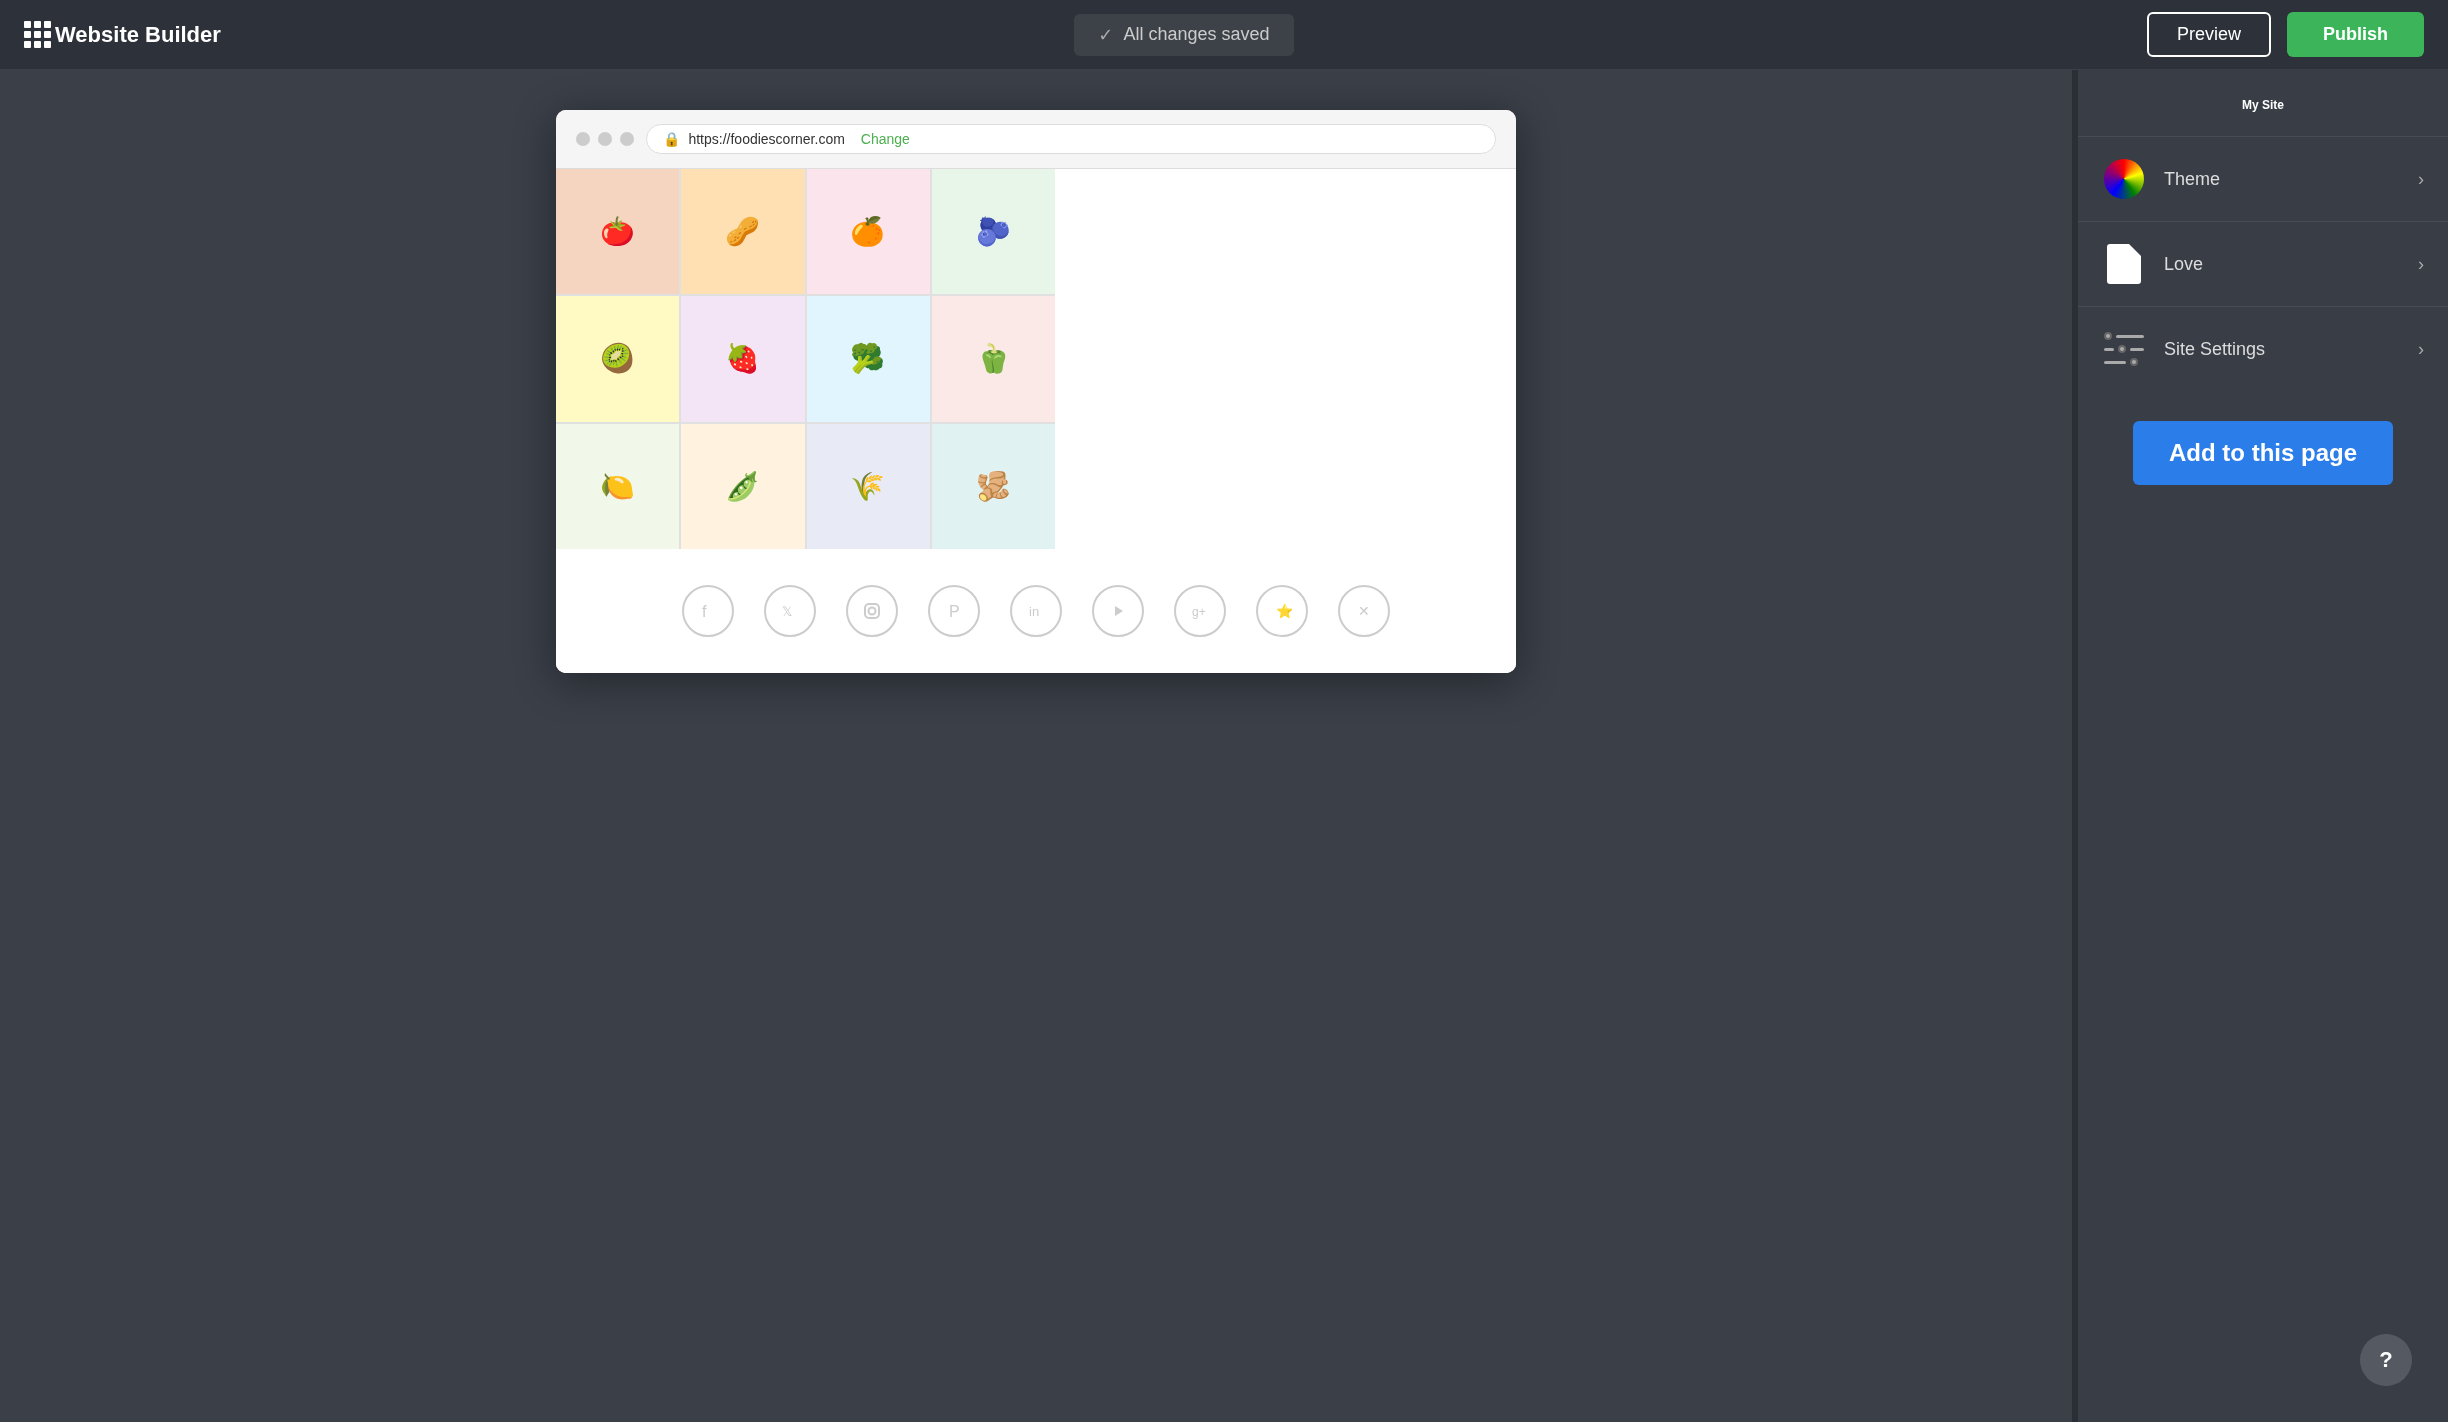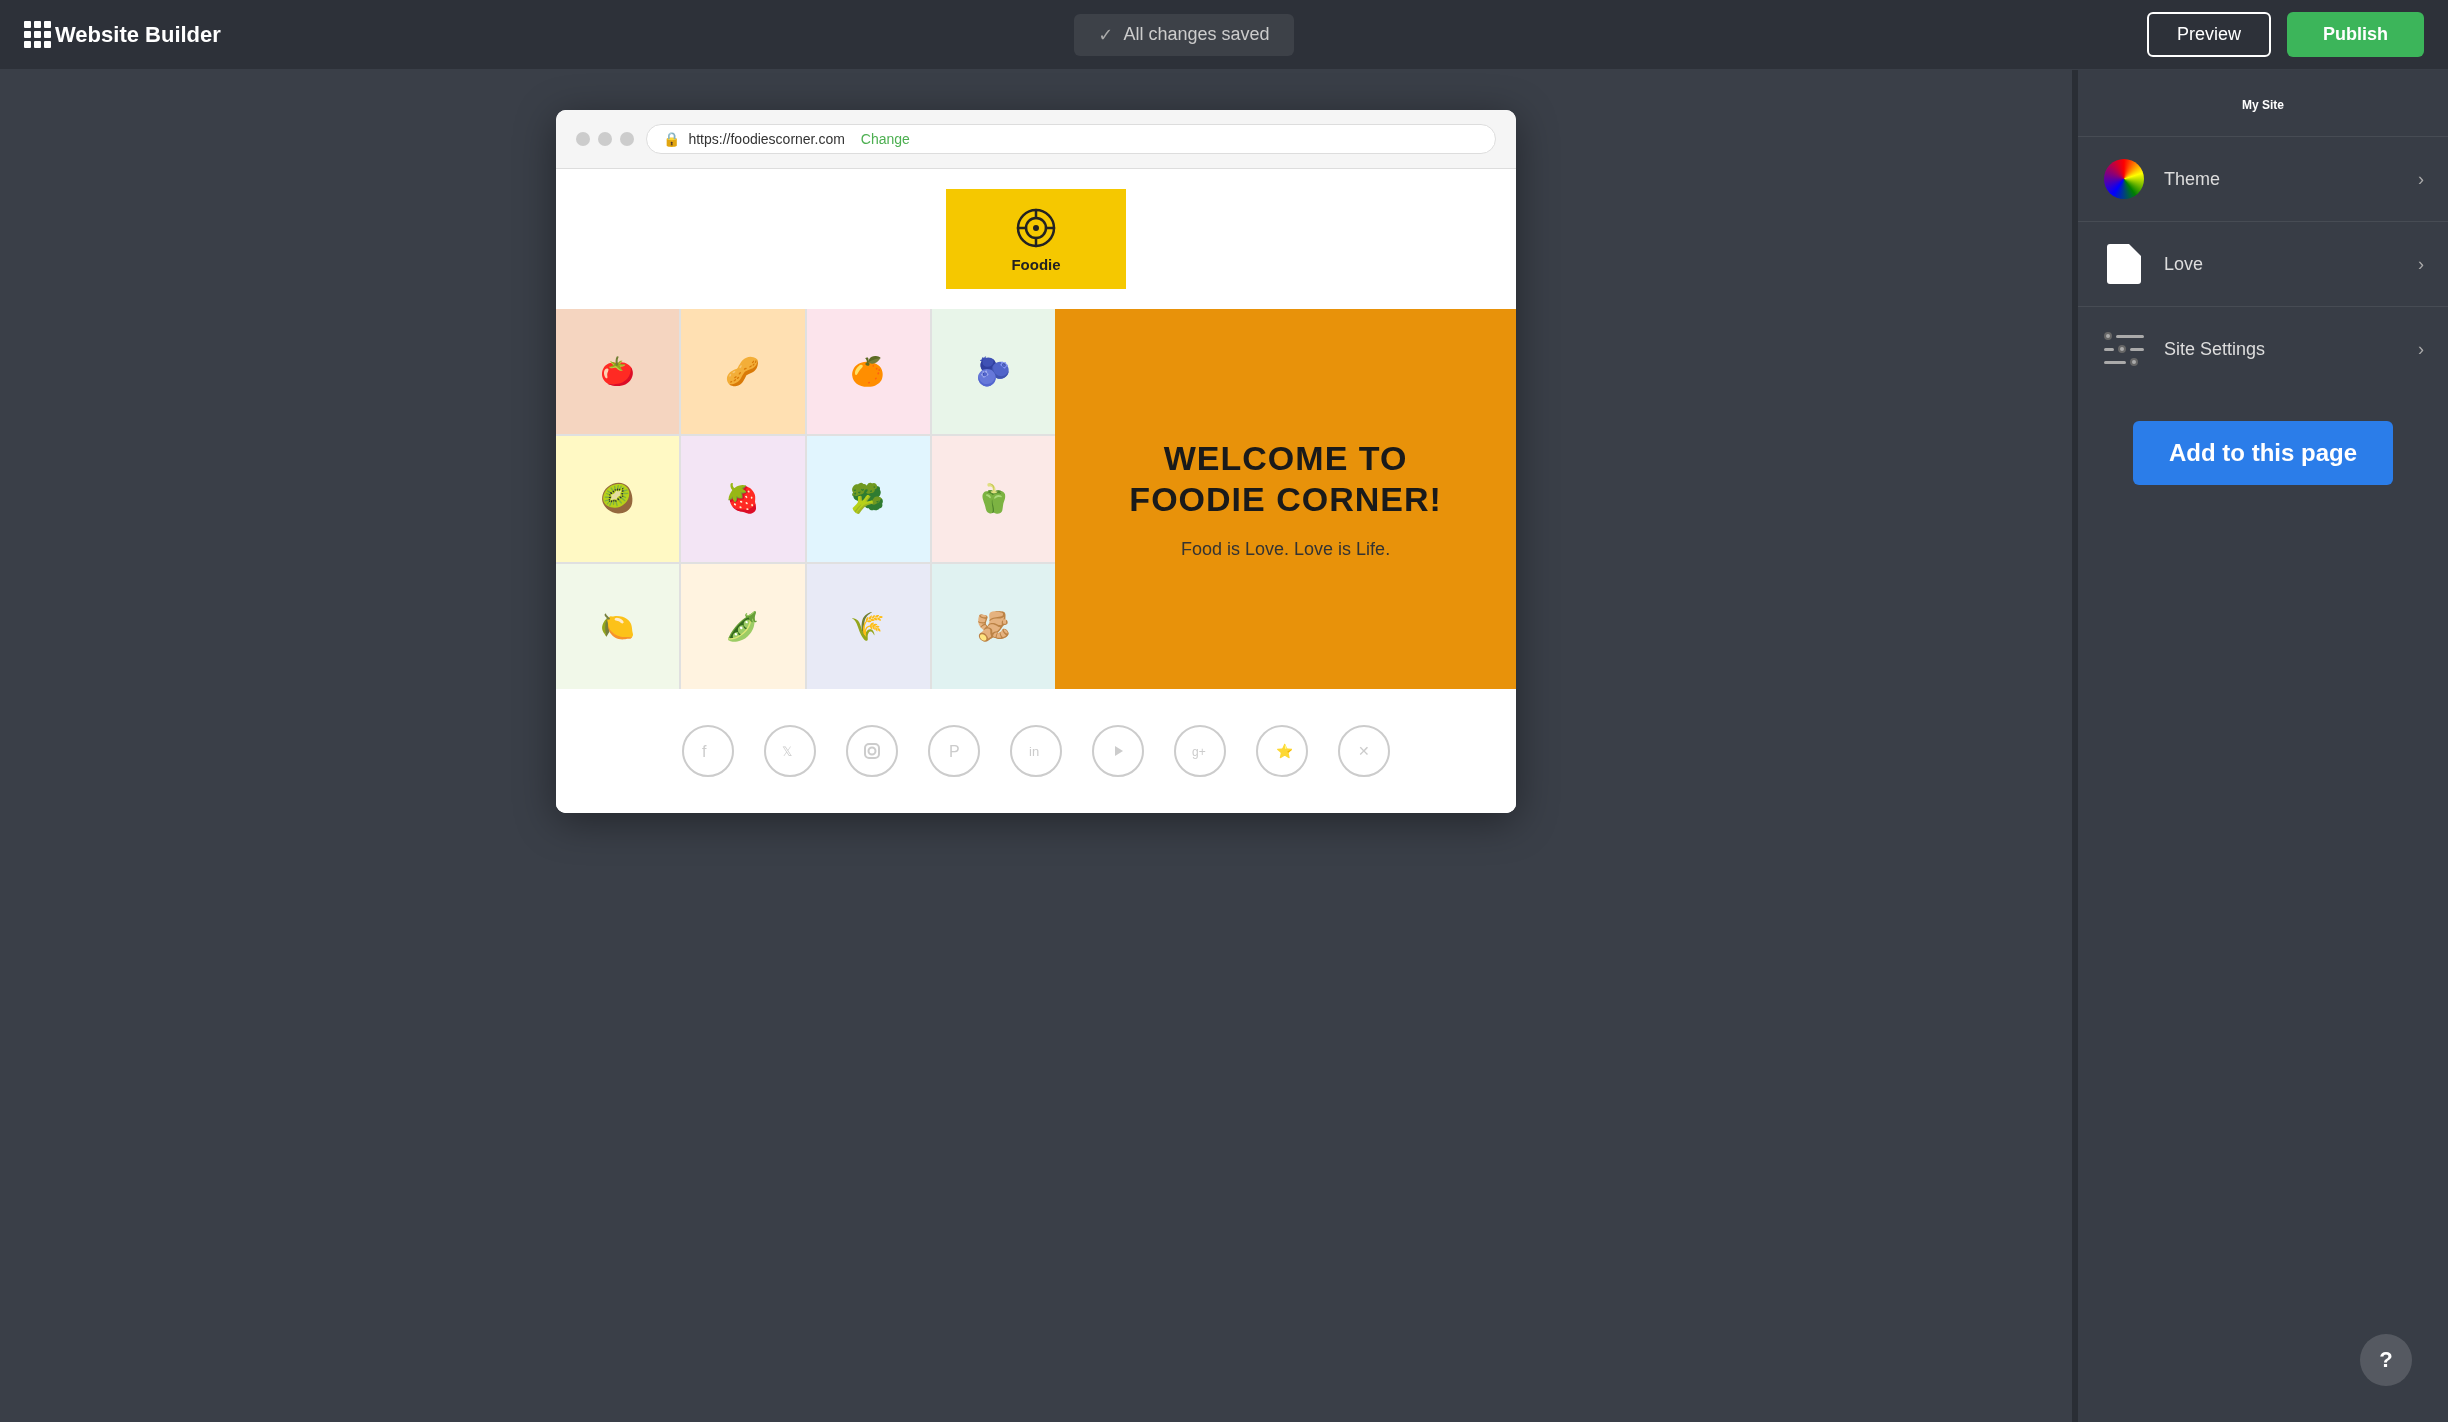--- a/index.html
+++ b/index.html
@@ -438,56 +438,38 @@
         </div>
         <div class="browser-url">
           <span class="lock-icon">🔒</span>
           <span class="url-text">https://foodiescorner.com</span>
           <span class="change-link">Change</span>
         </div>
       </div>
 
       <div class="website-content">
 
-        <div class="site-header">
-          <div class="site-logo-box">
-            <svg class="logo-icon" viewBox="0 0 44 44" fill="none" xmlns="http://www.w3.org/2000/svg">
-              <circle cx="22" cy="22" r="18" stroke="#222" stroke-width="2.5" fill="none"></circle>
-              <circle cx="22" cy="22" r="10" stroke="#222" stroke-width="2.5" fill="none"></circle>
-              <circle cx="22" cy="22" r="3" fill="#222"></circle>
-              <line x1="22" y1="4" x2="22" y2="12" stroke="#222" stroke-width="2.5" stroke-linecap="round"></line>
-              <line x1="22" y1="32" x2="22" y2="40" stroke="#222" stroke-width="2.5" stroke-linecap="round"></line>
-              <line x1="4" y1="22" x2="12" y2="22" stroke="#222" stroke-width="2.5" stroke-linecap="round"></line>
-              <line x1="32" y1="22" x2="40" y2="22" stroke="#222" stroke-width="2.5" stroke-linecap="round"></line>
-            </svg>
-            <span class="logo-text">Foodie</span>
-          </div>
-        </div>
 
         <div class="hero">
           <div class="hero-image">
             <div class="hero-food-grid">
               <div class="food-cell fc1">🍅</div>
               <div class="food-cell fc2">🥜</div>
               <div class="food-cell fc3">🍊</div>
               <div class="food-cell fc4">🫐</div>
               <div class="food-cell fc5">🥝</div>
               <div class="food-cell fc6">🍓</div>
               <div class="food-cell fc7">🥦</div>
               <div class="food-cell fc8">🫑</div>
               <div class="food-cell fc9">🍋</div>
               <div class="food-cell fc10">🫛</div>
               <div class="food-cell fc11">🌾</div>
               <div class="food-cell fc12">🫚</div>
             </div>
           </div>
-          <div class="hero-text">
-            <div class="hero-title">WELCOME TO<br>FOODIE CORNER!</div>
-            <div class="hero-subtitle">Food is Love. Love is Life.</div>
-          </div>
         </div>
 
         <div class="social-bar">
           <div class="social-icon">
             <svg width="20" height="20" viewBox="0 0 20 20" fill="none">
                 <text x="4" y="16" font-size="16" fill="#ccc">f</text>
               </svg>
           </div>
           <div class="social-icon">
             <svg width="20" height="20" viewBox="0 0 20 20">

